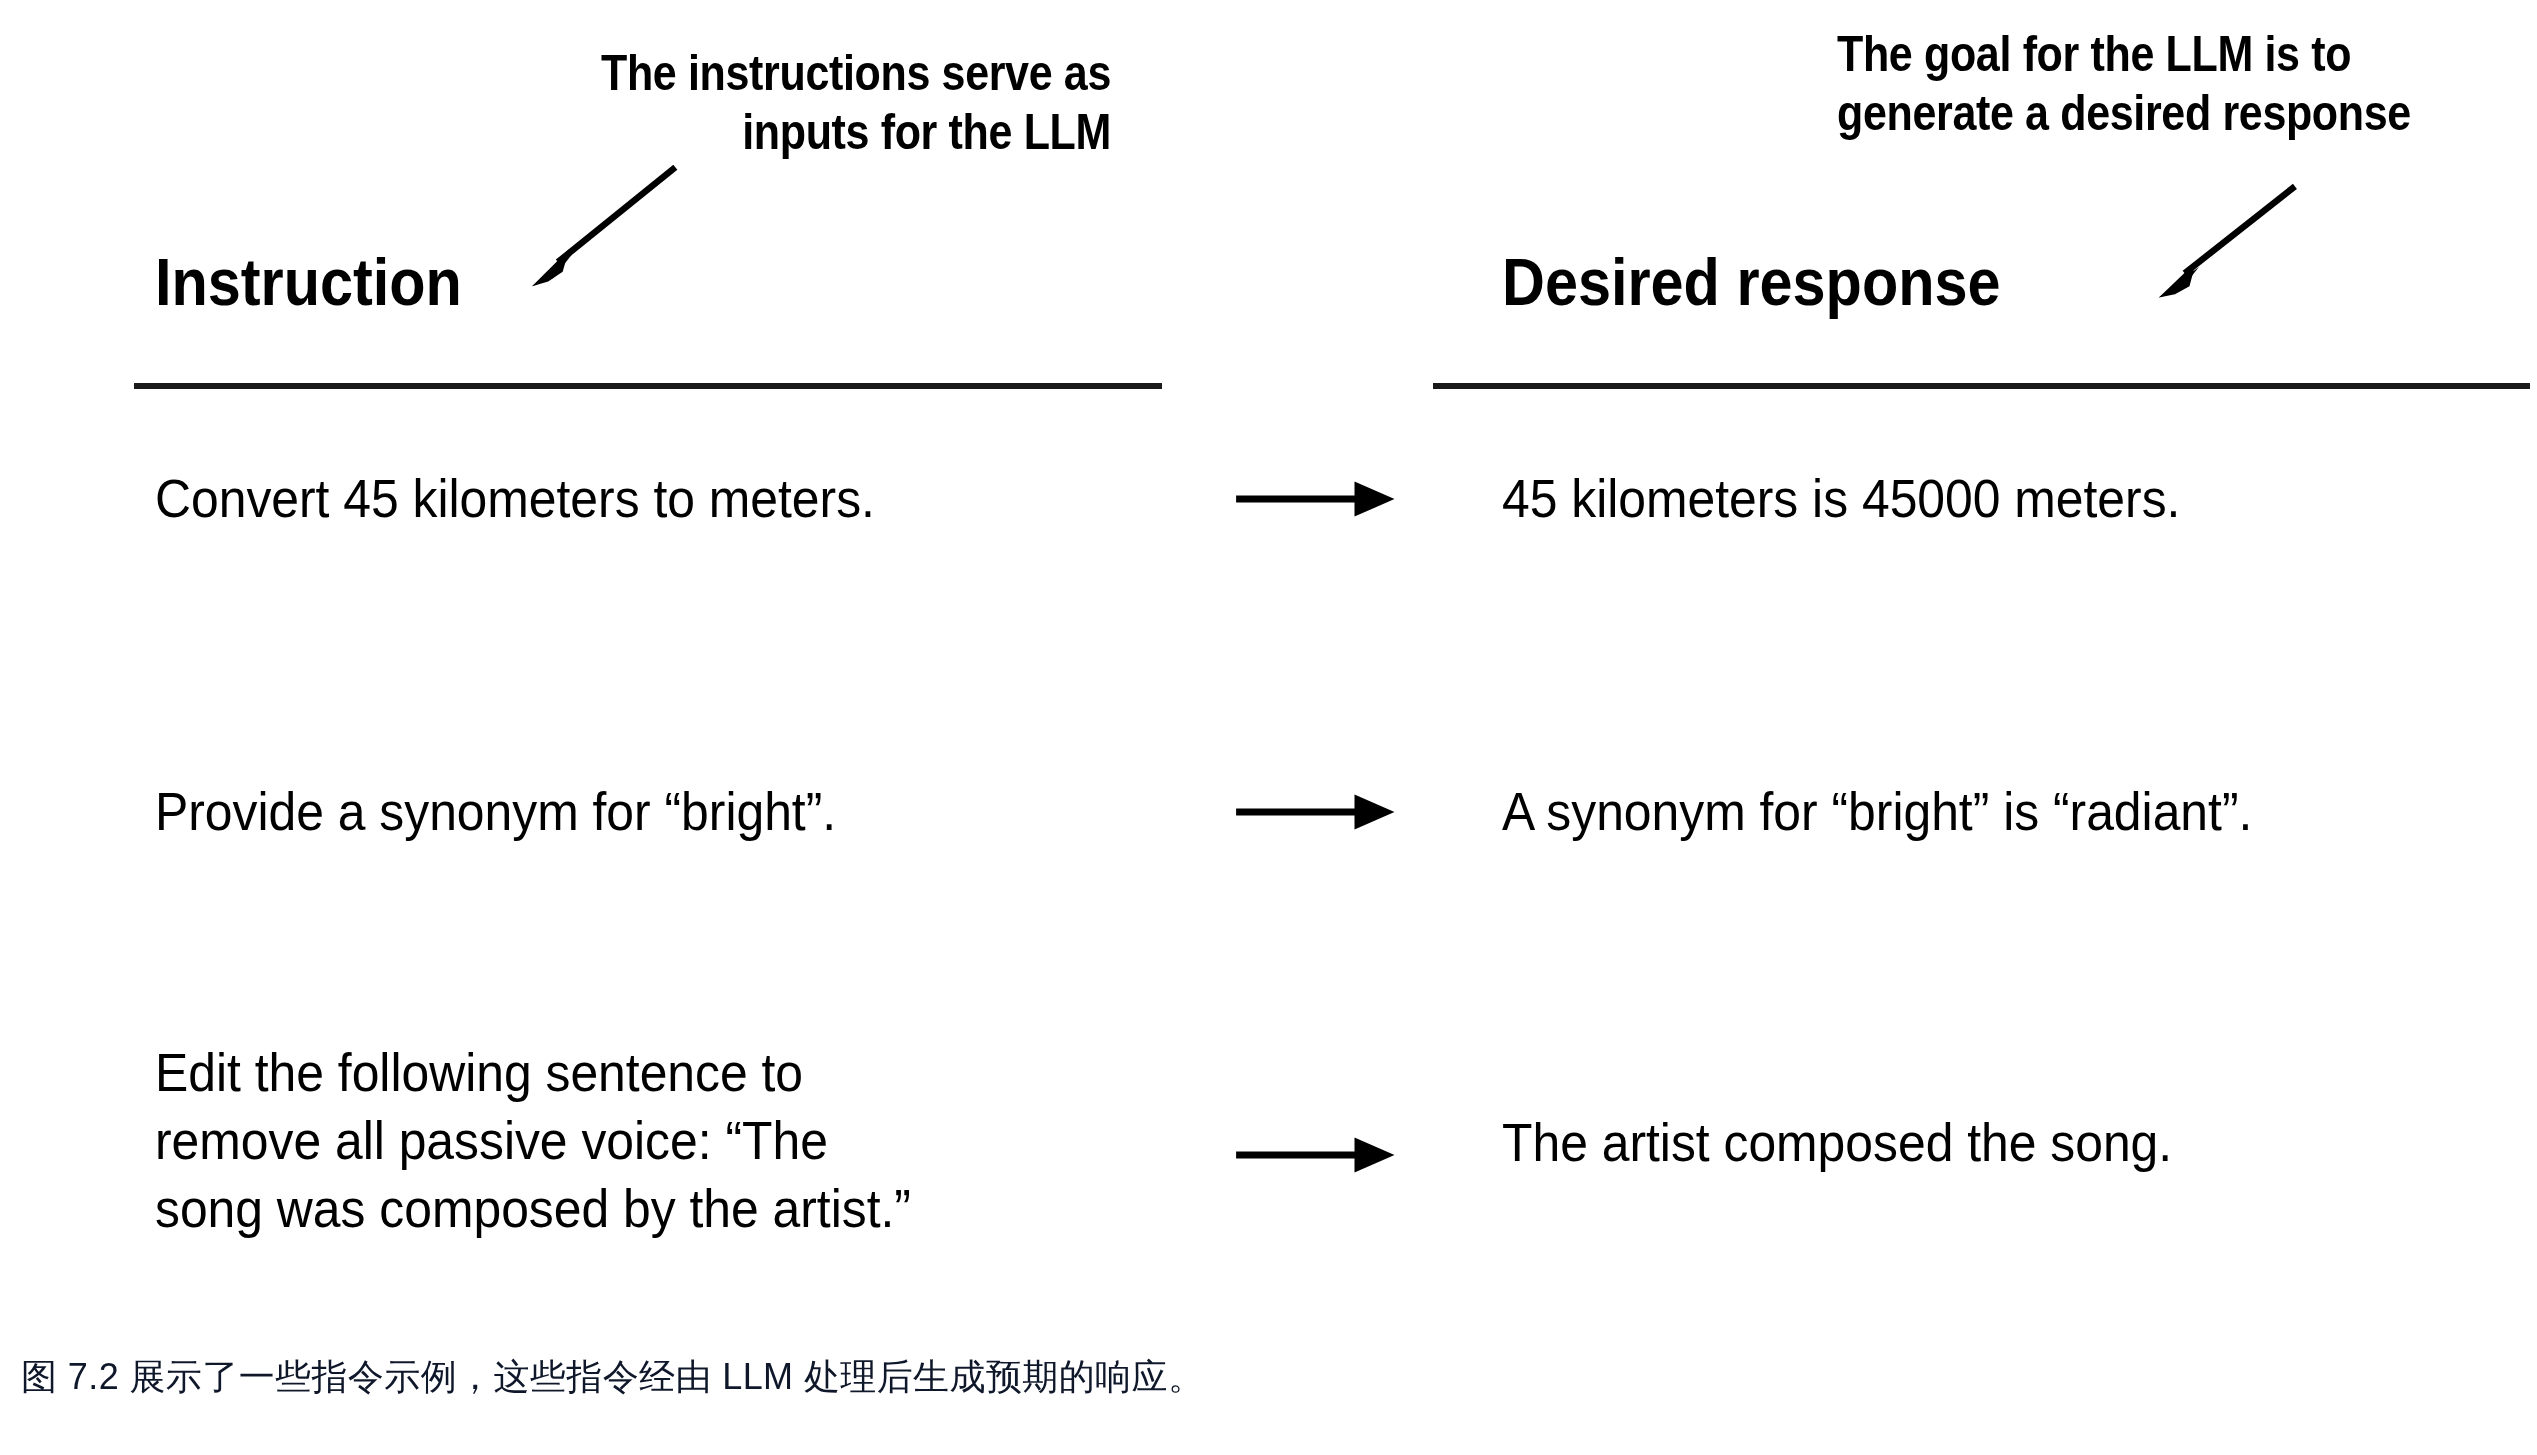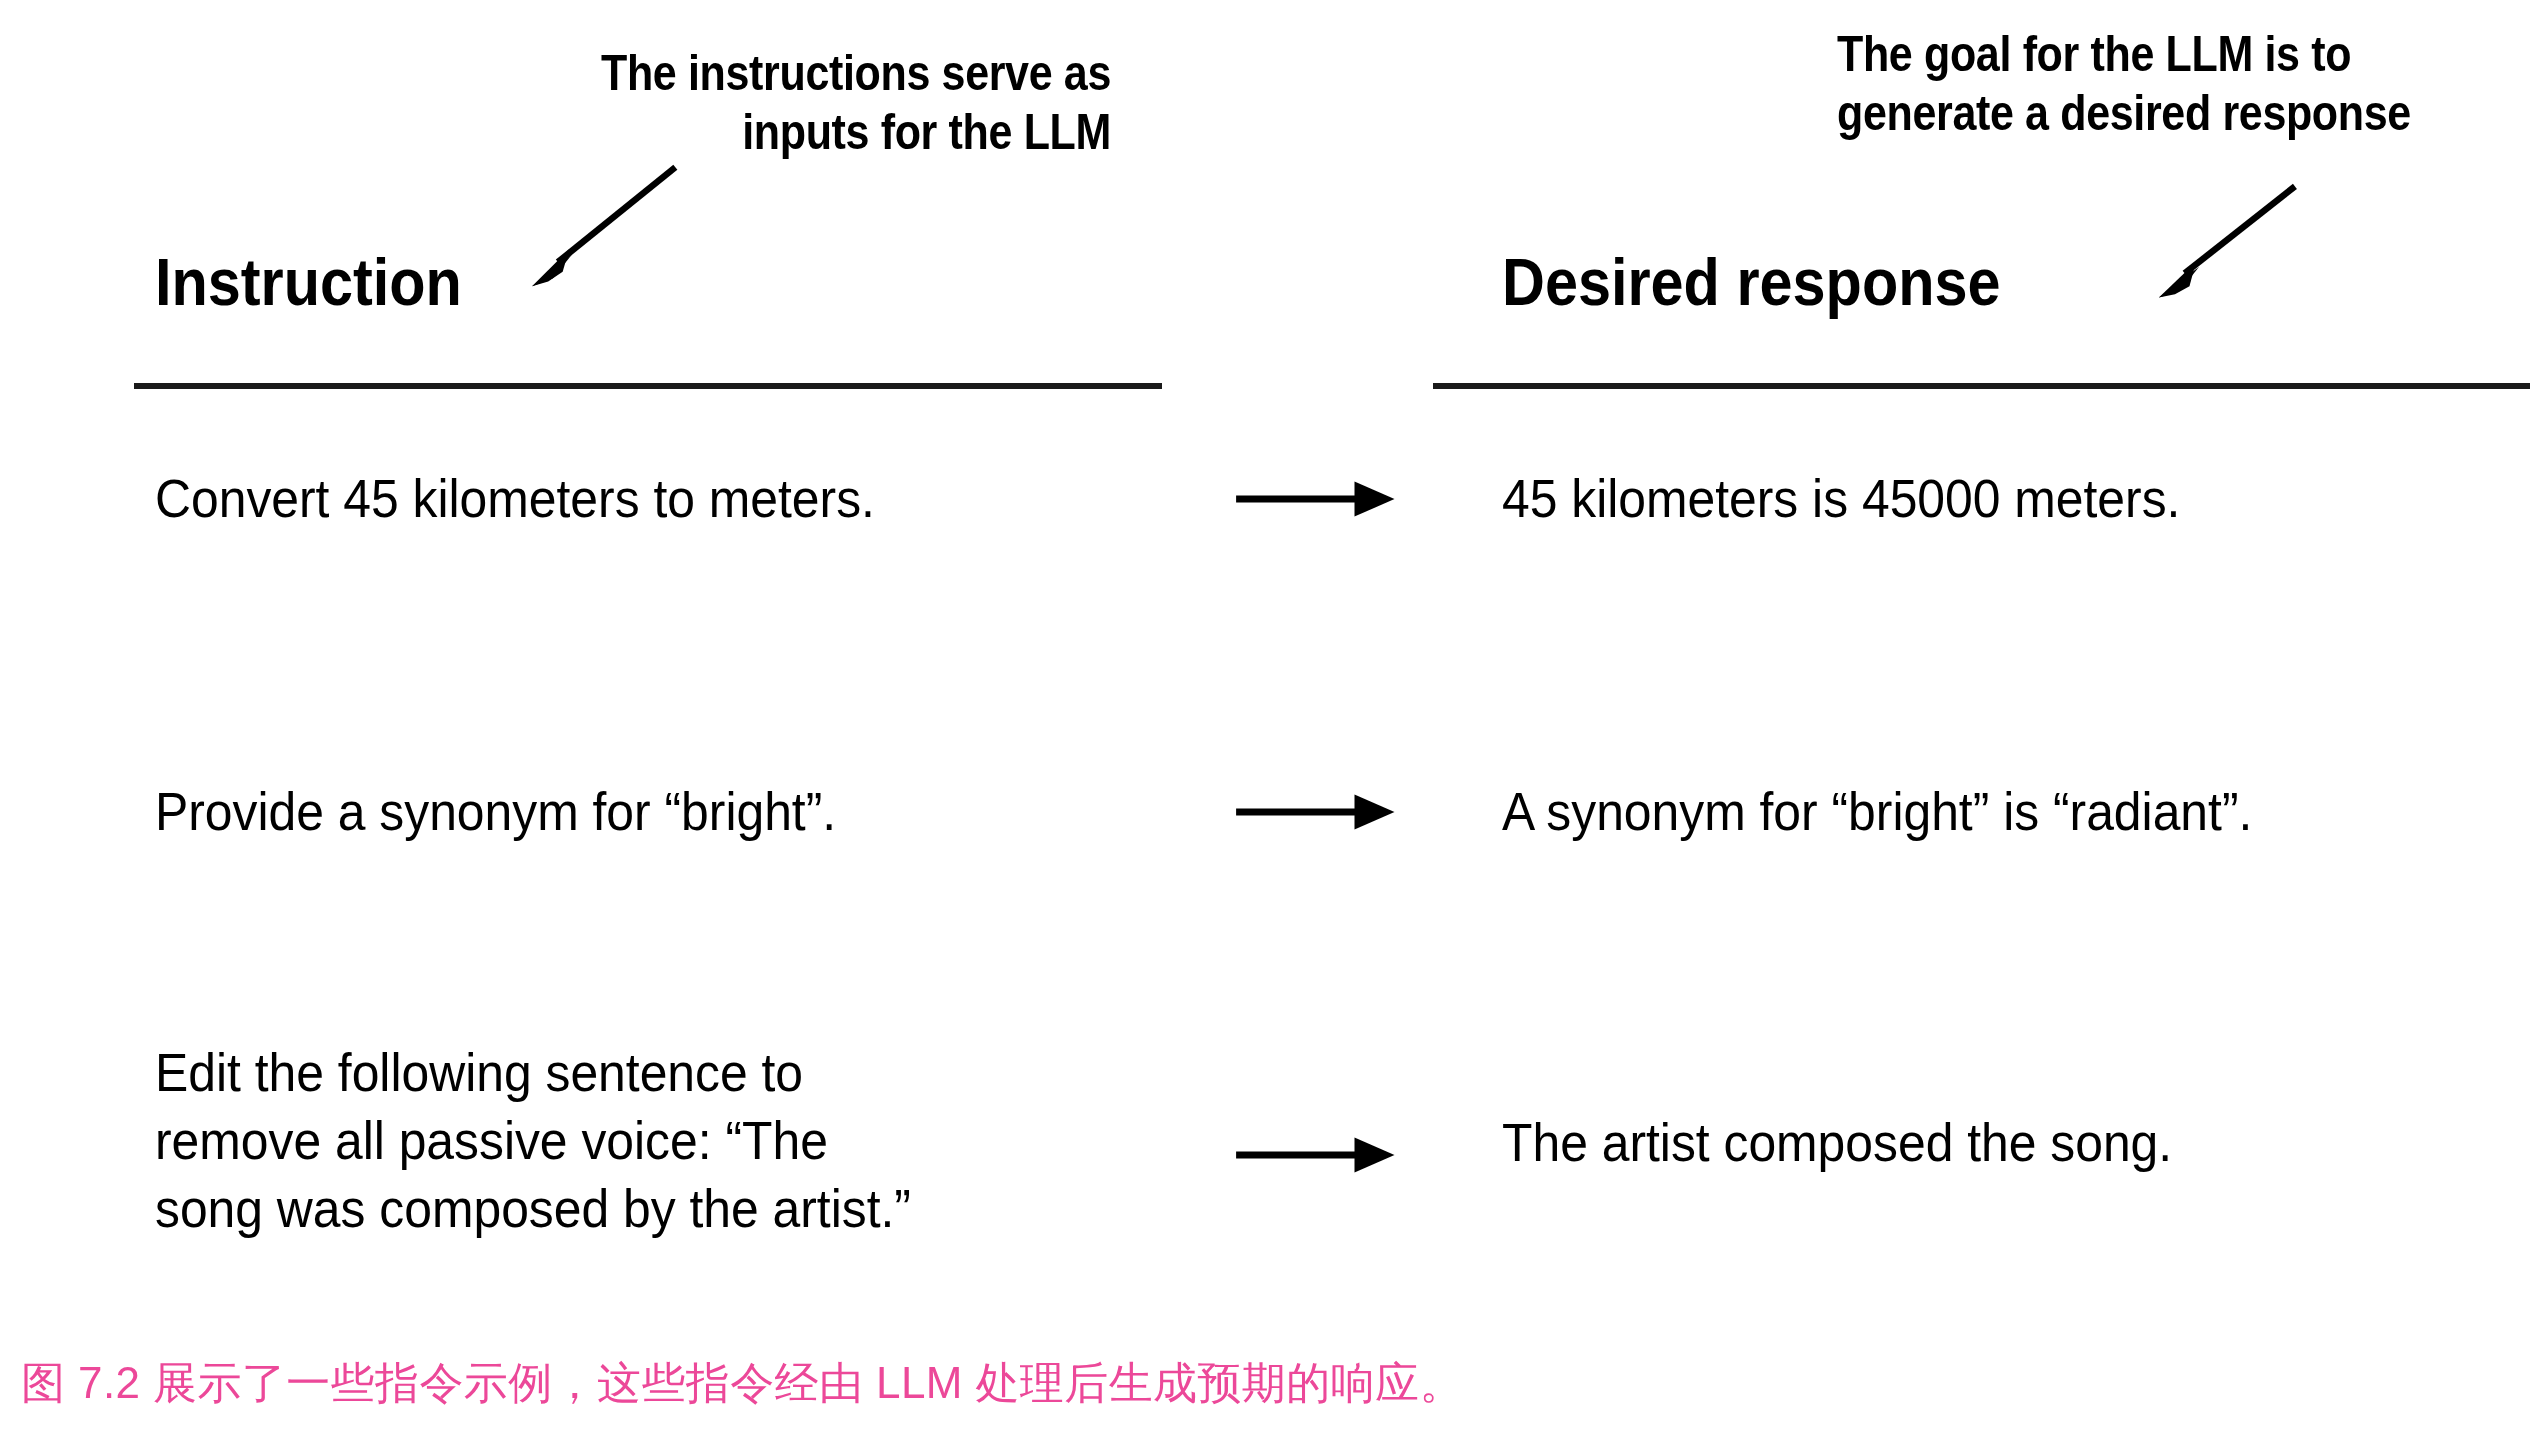--- a/index.html
+++ b/index.html
@@ -113,23 +113,23 @@
   }
   .pointer-arrow.p-left  { left: 516px;  top: 157px; width: 169px; height: 133px; }
   .pointer-arrow.p-right { left: 2146px; top: 173px; width: 161px; height: 129px; }
 
   
   .caption {
     position: absolute;
     left: 21px;
     top: 1352px;
     font-family: "Liberation Sans", "DejaVu Sans", sans-serif;
-    font-size: 44px;
+    font-size: 36px;
     line-height: 1.3;
-    color: #ec4899;
+    color: #0f172a;
     white-space: nowrap;
     letter-spacing: 0.4px;
   }
 </style>
 </head>
 <body>
 
 <div class="figure">
 
   <div class="callout callout-left">

